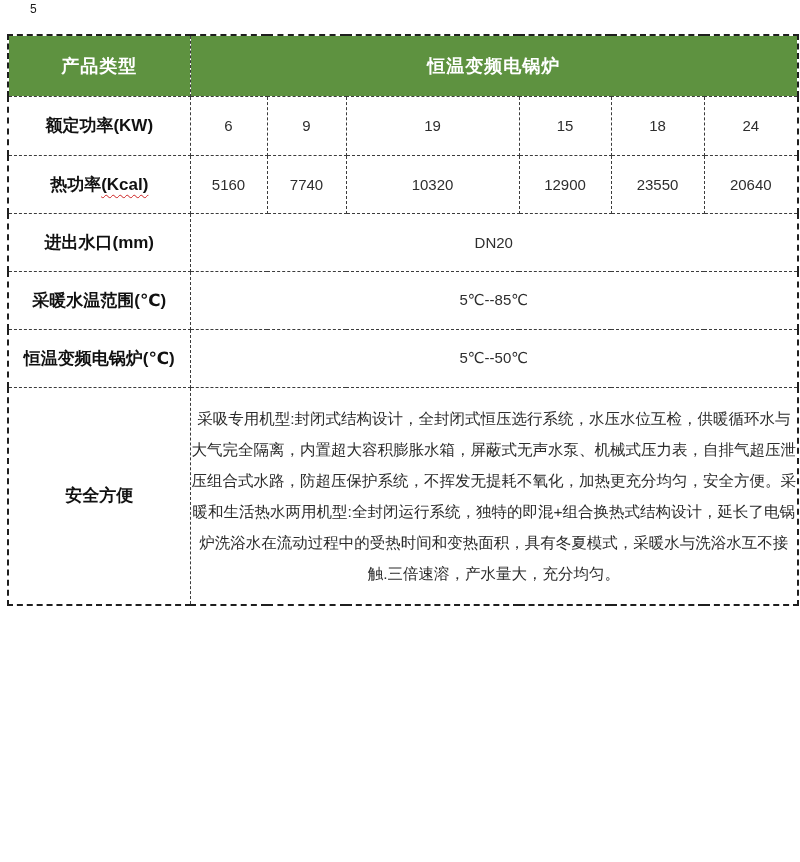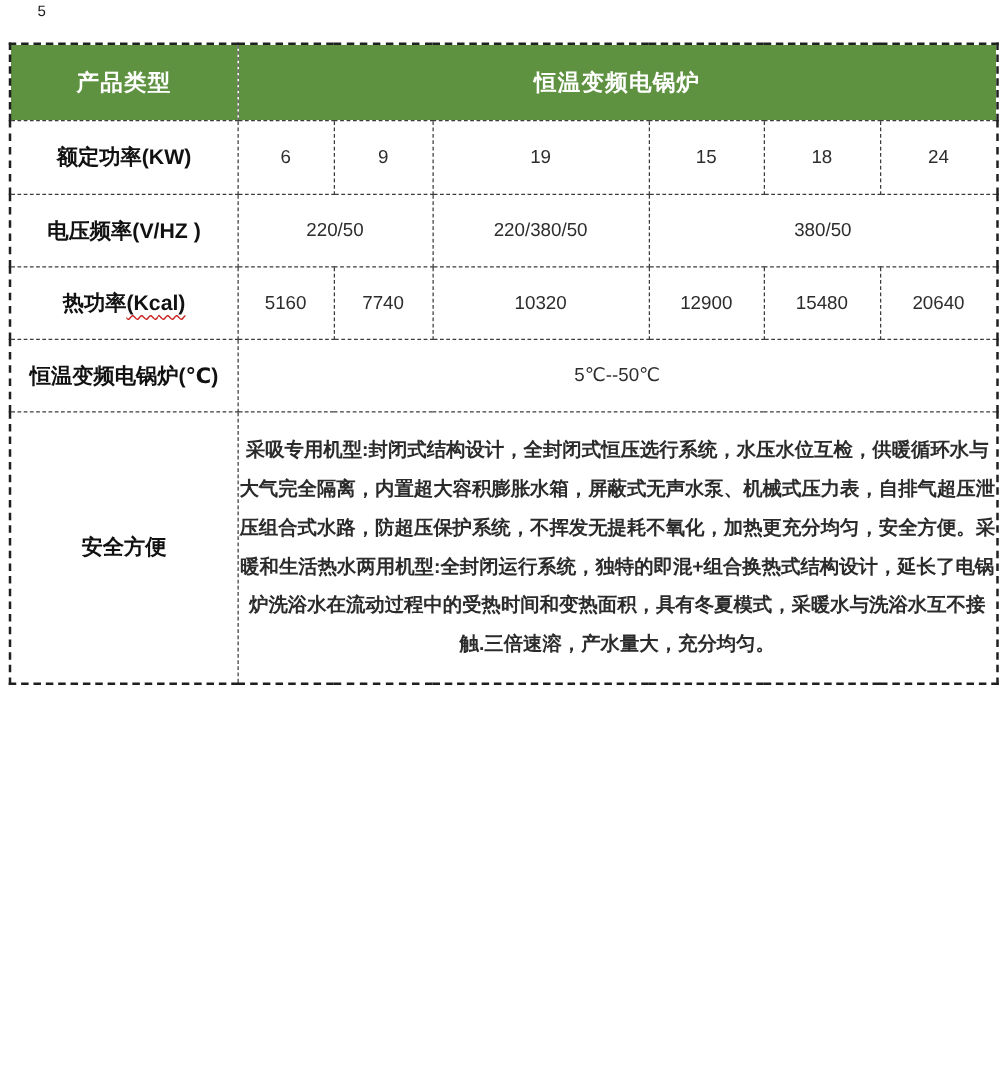--- a/index.html
+++ b/index.html
@@ -30,21 +30,20 @@
   td.lbl{
     font-weight:bold;font-size:17px;color:#111111;margin-top:40px;
   }
   td.val{
     font-size:15px;color:#2e2e2e;
   }
   td.para{
     text-align:justify;vertical-align:middle;
     font-size:15.5px;line-height:31px;color:#2b2b2b;
     padding:8px 12px 8px 8px;
-    font-weight:bold;
   }
   .squiggle{
     text-decoration:underline wavy #cc2222 1px;
     text-underline-offset:4px;
     text-decoration-skip-ink:none;
   }
 </style>
 </head>
 <body>
 
@@ -70,40 +69,42 @@
   <tr style="height:59px">
     <td class="lbl">额定功率(KW)</td>
     <td class="val">6</td>
     <td class="val">9</td>
     <td class="val">19</td>
     <td class="val">15</td>
     <td class="val">18</td>
     <td class="val">24</td>
   </tr>
 
-  <tr style="height:58px">
-    <td class="lbl">电压频率(V/HZ )</td>
-    <td class="val" colspan="2">220/50</td>
-    <td class="val">220/380/50</td>
-    <td class="val" colspan="3">380/50</td>
-  </tr>
 
   <tr style="height:58px">
     <td class="lbl">
       <span>热功率</span><span class="squiggle">(Kcal)</span>
     </td>
     <td class="val">5160</td>
     <td class="val">7740</td>
     <td class="val">10320</td>
     <td class="val">12900</td>
-    <td class="val">15480</td>
+    <td class="val">23550</td>
     <td class="val">20640</td>
   </tr>
 
+  <tr style="height:58px">
+    <td class="lbl">进出水口(mm)</td>
+    <td class="val" colspan="6">DN20</td>
+  </tr>
 
+  <tr style="height:58px">
+    <td class="lbl">采暖水温范围(℃)</td>
+    <td class="val" colspan="6">5℃--85℃</td>
+  </tr>
 
   <tr style="height:58px">
     <td class="lbl">恒温变频电锅炉(℃)</td>
     <td class="val" colspan="6">5℃--50℃</td>
   </tr>
 
 
 
   <tr style="height:218px">
     <td class="lbl">安全方便</td>

